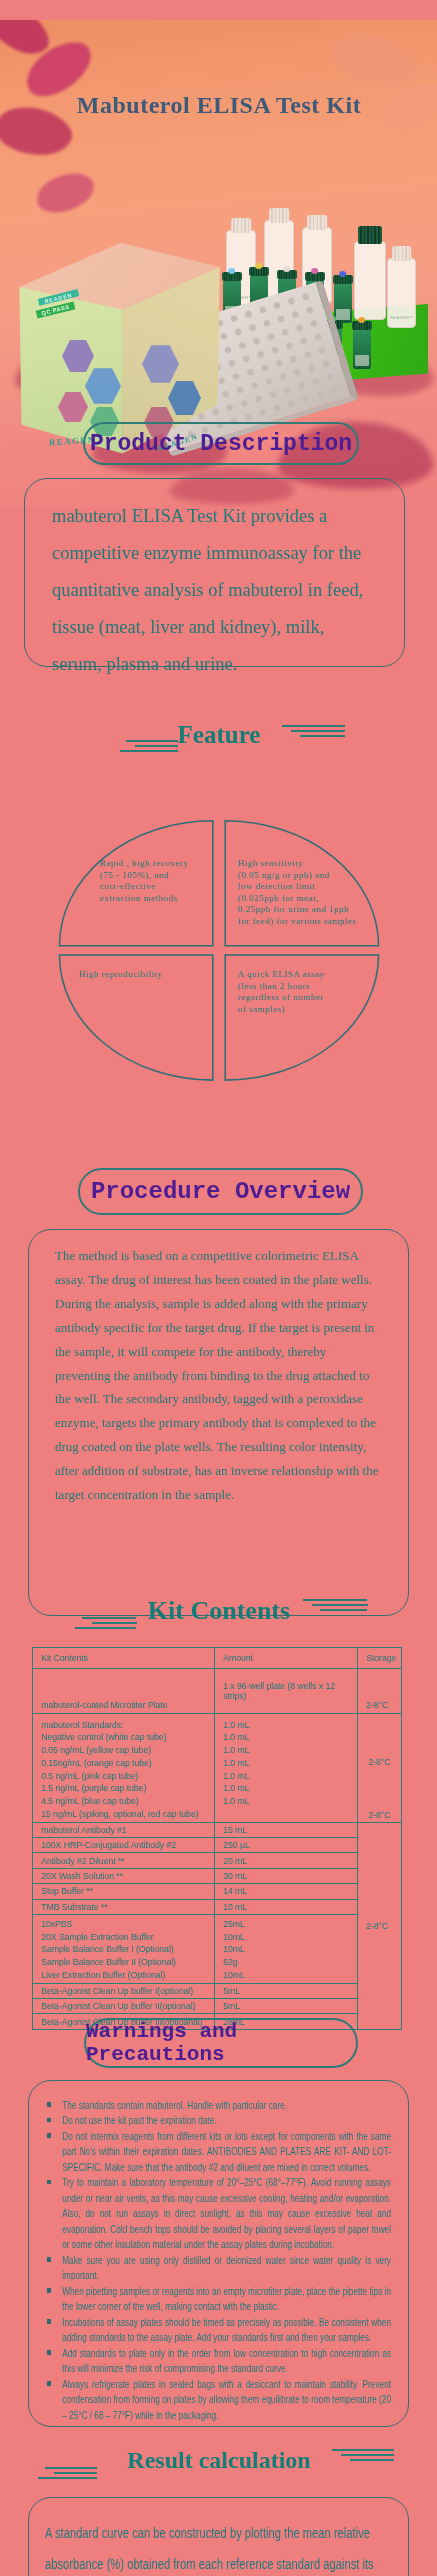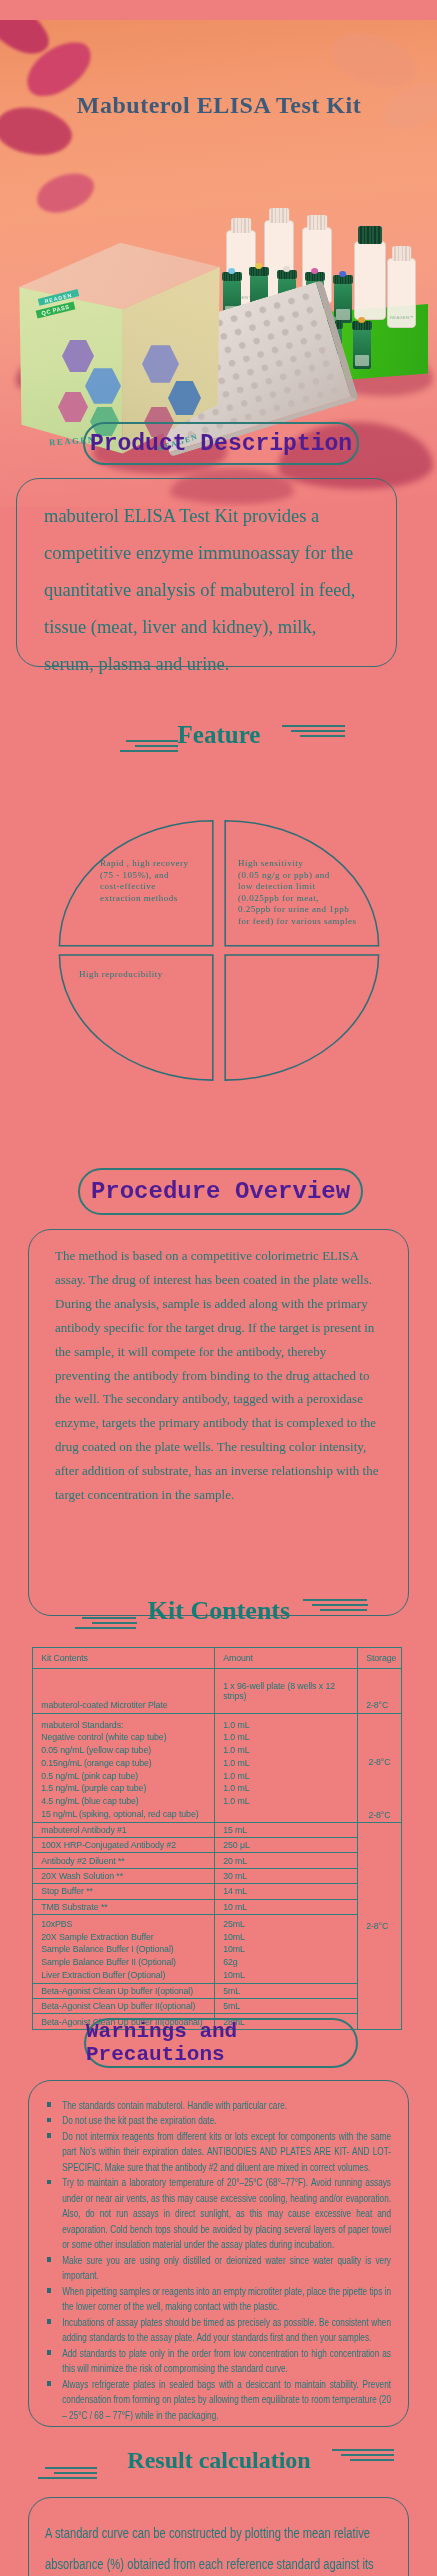--- a/index.html
+++ b/index.html
@@ -184,21 +184,21 @@
     <div class="hex" style="left:155px;top:144px;width:33px;height:36px;background:#3f74b8;"></div>
     <div class="hex" style="left:131px;top:170px;width:30px;height:32px;background:#b85a7c;"></div>
     <div class="boxbrand" style="left:36px;top:200px;">REAGEN</div>
     <div class="boxbrand" style="left:144px;top:202px;transform:rotate(-18deg);font-size:7.7px;">REAGEN</div>
   </div>
 </div>
 
 <div class="stadium" style="left:83px;top:422px;width:272px;height:39px;">
   <span style="font-size:23px;">Product Description</span>
 </div>
-<div class="roundbox serifbody" style="left:16px;top:478px;width:381px;height:189px;box-sizing:border-box;padding:18.5px 27px;font-size:18.5px;line-height:2.0;border-radius:23px;">
+<div class="roundbox serifbody" style="left:24px;top:478px;width:381px;height:189px;box-sizing:border-box;padding:18.5px 27px;font-size:18.5px;line-height:2.0;border-radius:23px;">
   <div>mabuterol ELISA Test Kit provides a competitive enzyme immunoassay for the quantitative analysis of mabuterol in feed, tissue (meat, liver and kidney), milk, serum, plasma and urine.</div>
 </div>
 
 <div class="linehead" style="top:721px;height:36px;font-size:25px;">
   <span class="dl" style="left:126px;top:18.5px;width:52px;"></span>
   <span class="dl" style="left:135px;top:24px;width:43px;"></span>
   <span class="dl" style="left:120px;top:29px;width:58px;"></span>
   <span>Feature</span>
   <span class="dl" style="left:282px;top:4.1px;width:63px;"></span>
   <span class="dl" style="left:291px;top:9.3px;width:54px;"></span>
@@ -218,20 +218,24 @@
 (75 - 105%), and
 cost-effective
 extraction methods</div>
   <div class="quadtext" style="left:194px;top:49px;width:142px;">High sensitivity
 (0.05 ng/g or ppb) and
 low detection limit
 (0.025ppb for meat,
 0.25ppb for urine and 1ppb
 for feed) for various samples</div>
   <div class="quadtext" style="left:35px;top:160px;width:129px;">High reproducibility</div>
+  <div class="quadtext" style="left:194px;top:160px;width:124px;">A quick ELISA assay
+(less than 2 hours
+regardless of number
+of samples)</div>
 </div>
 
 <div class="stadium" style="left:78px;top:1168px;width:281px;height:43px;">
   <span style="font-size:24px;">Procedure Overview</span>
 </div>
 <div class="roundbox serifbody" style="left:28px;top:1229px;width:381px;height:387px;box-sizing:border-box;padding:14.4px 26px;font-size:13px;line-height:1.835;">
   <div>The method is based on a competitive colorimetric ELISA assay. The drug of interest has been coated in the plate wells. During the analysis, sample is added along with the primary antibody specific for the target drug. If the target is present in the sample, it will compete for the antibody, thereby preventing the antibody from binding to the drug attached to the well. The secondary antibody, tagged with a peroxidase enzyme, targets the primary antibody that is complexed to the drug coated on the plate wells. The resulting color intensity, after addition of substrate, has an inverse relationship with the target concentration in the sample.</div>
 </div>
 
 <div class="linehead" style="top:1596px;height:39px;font-size:26px;">

